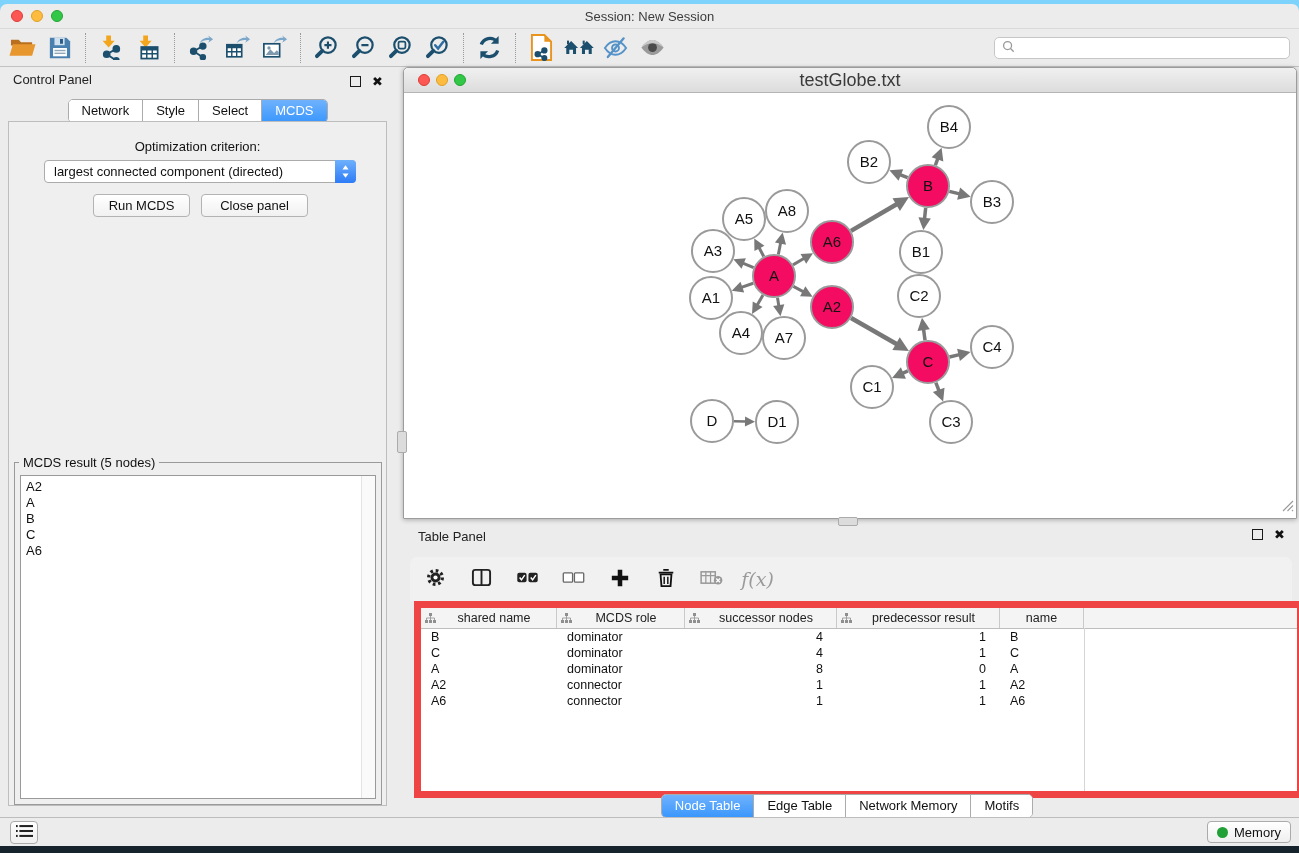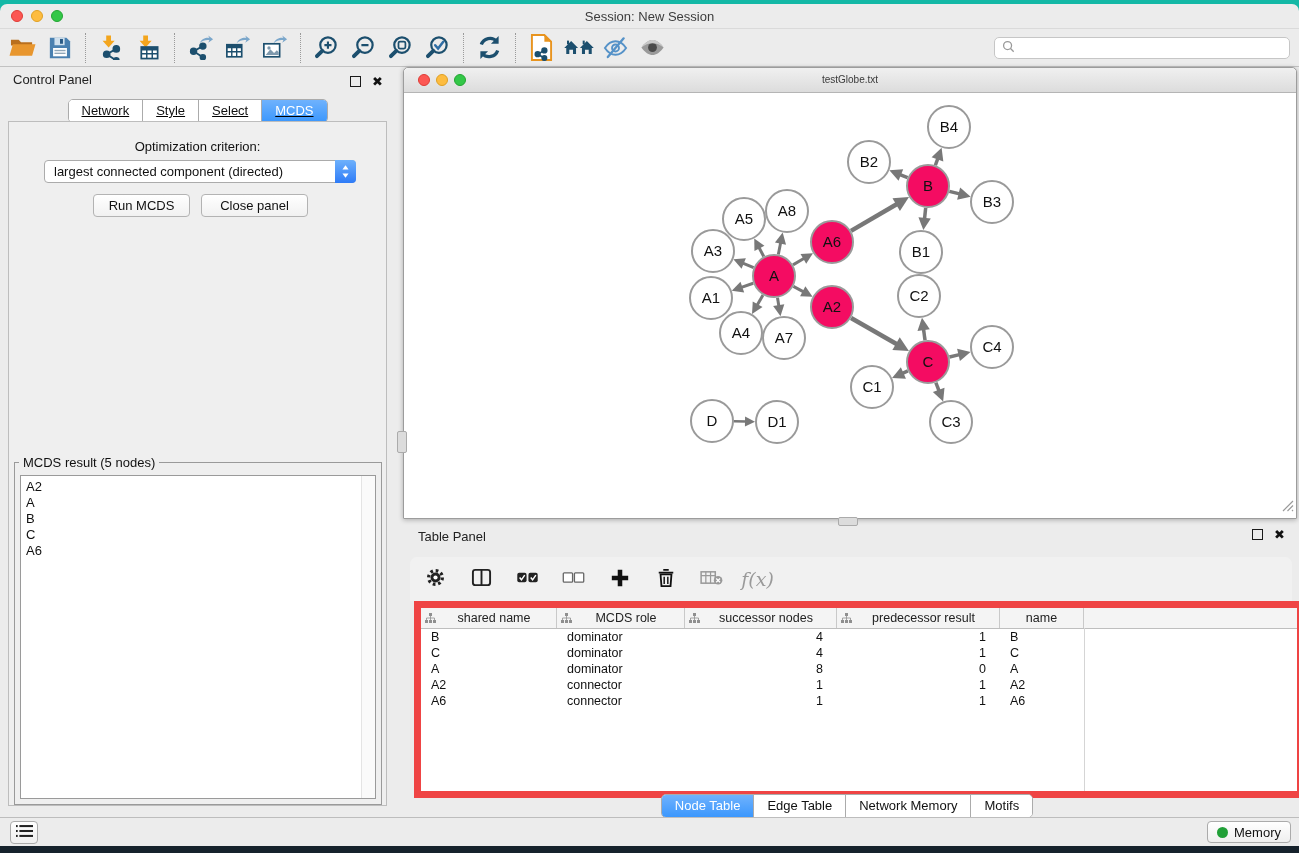--- a/index.html
+++ b/index.html
@@ -1,17 +1,17 @@
 <!DOCTYPE html>
 <html style="--accent: #3B97FD; --memory-green: #21A038; --traffic-red: #FC5753; --traffic-yellow: #FDBC40; --traffic-green: #33C748;"><head>
 <meta charset="utf-8">
 <style>
   html,body{margin:0;padding:0;width:1299px;height:853px;overflow:hidden;
     font-family:"Liberation Sans",sans-serif;-webkit-font-smoothing:antialiased;}
-  #desktop{position:relative;width:1299px;height:853px;background:#14b8a6;}
+  #desktop{position:relative;width:1299px;height:853px;background:#7dd3fc;}
   .bottom-strip{position:absolute;left:0;right:0;bottom:0;height:7px;background:#16222c;}
   #app{position:absolute;top:4px;left:0;right:0;bottom:7px;background:#ececec;
     border-radius:7px 7px 0 0;overflow:hidden;}
   
   .titlebar{position:relative;height:24px;}
   .traffic{position:absolute;left:11px;top:6px;display:flex;gap:8px;}
   .dot{width:12px;height:12px;border-radius:50%;display:inline-block;box-sizing:border-box;}
   .dot.red{background:var(--traffic-red);border:1px solid #de3c36;}
   .dot.yellow{background:var(--traffic-yellow);border:1px solid #dfa023;}
   .dot.green{background:var(--traffic-green);border:1px solid #23a532;}
@@ -27,21 +27,21 @@
   .search-field{position:absolute;right:9px;top:8px;width:296px;height:22px;background:#fff;
     border:1px solid #c6c6c6;border-radius:5px;display:flex;align-items:center;padding:0 7px;box-sizing:border-box;}
   .search-field input{border:none;outline:none;flex:1;font-size:13px;background:transparent;margin-left:5px;
     font-family:"Liberation Sans",sans-serif;}
   
   .control-panel{position:absolute;left:0;top:63px;width:395px;bottom:28px;}
   .cp-title{position:absolute;left:13px;top:5px;font-size:13px;color:#222;}
   .panel-icons{position:absolute;right:12px;top:9px;display:flex;gap:11px;align-items:center;}
   .float-icon{width:9px;height:9px;border:1.6px solid #1a1a1a;display:inline-block;}
   .close-x{font:bold 13px "DejaVu Sans",sans-serif;color:#111;line-height:11px;}
-  .cp-tabs{position:absolute;top:32px;left:50%;transform:translateX(-50%);text-decoration:underline;}
+  .cp-tabs{position:absolute;top:32px;left:50%;transform:translateX(-50%);}
   .seg-ctrl{display:flex;height:22px;border:1px solid #ababab;border-radius:5px;overflow:hidden;background:#fff;}
   .seg{font-size:13px;line-height:22px;padding:0 13px;background:#fff;color:#111;border-right:1px solid #ababab;white-space:nowrap;}
   .seg:last-child{border-right:none;}
   .seg.active{background:linear-gradient(#6fb2fd,var(--accent));color:#fff;}
   .cp-body{position:absolute;left:8px;right:8px;top:54px;height:685px;background:#efefef;
     border:1px solid #bdbdbd;box-sizing:border-box;}
   .opt-label{margin-top:17px;text-align:center;font-size:13px;color:#111;}
   .combo{position:absolute;left:35px;top:38px;width:312px;height:23px;background:#fff;border:1px solid #ababab;
     border-radius:4px;font-size:13px;line-height:21px;padding-left:9px;box-sizing:border-box;color:#111;}
   .combo-stepper{position:absolute;right:-1px;top:-1px;width:21px;height:23px;border-radius:0 4px 4px 0;
@@ -55,21 +55,21 @@
   .result-list{position:absolute;left:5px;right:5px;top:12px;bottom:5px;background:#fff;
     border:1px solid #9a9a9a;overflow:hidden;}
   .scroll-track{position:absolute;right:0;top:0;bottom:0;width:13px;background:#fafafa;border-left:1px solid #e4e4e4;}
   .list-item{font-size:13px;line-height:16px;padding-left:5px;color:#111;}
   #mcds-list{padding-top:3px;}
   
   .network-window{position:absolute;left:403px;top:63px;width:894px;height:452px;background:#fff;
     border:1px solid #9c9c9c;border-radius:5px 5px 1px 1px;box-shadow:0 1px 5px rgba(0,0,0,.28);box-sizing:border-box;}
   .nw-titlebar{position:relative;height:24px;background:linear-gradient(#f0f0f0,#dcdcdc);
     border-bottom:1px solid #b5b5b5;border-radius:5px 5px 0 0;}
-  .nw-title{text-align:center;line-height:24px;font-size:10px;color:#3a3a3a;}
+  .nw-title{text-align:center;line-height:24px;font-size:18px;color:#3a3a3a;}
   .nw-canvas{position:absolute;top:25px;left:1px;right:1px;bottom:1px;overflow:hidden;}
   .resize-grip{position:absolute;right:1px;bottom:1px;}
   .splitter-v{position:absolute;left:397px;top:427px;width:8px;height:20px;background:#dcdcdc;
     border:1px solid #ababab;border-radius:2px;}
   .splitter-h{position:absolute;left:838px;top:513px;width:18px;height:7px;background:#dcdcdc;
     border:1px solid #ababab;border-radius:2px;}
   
   .table-panel{position:absolute;left:395px;top:515px;right:0;bottom:28px;}
   .tp-title{position:absolute;left:23px;top:10px;font-size:13px;color:#222;}
   .tp-toolbar{position:absolute;left:15px;top:38px;width:882px;height:44px;background:#f1f1f1;

